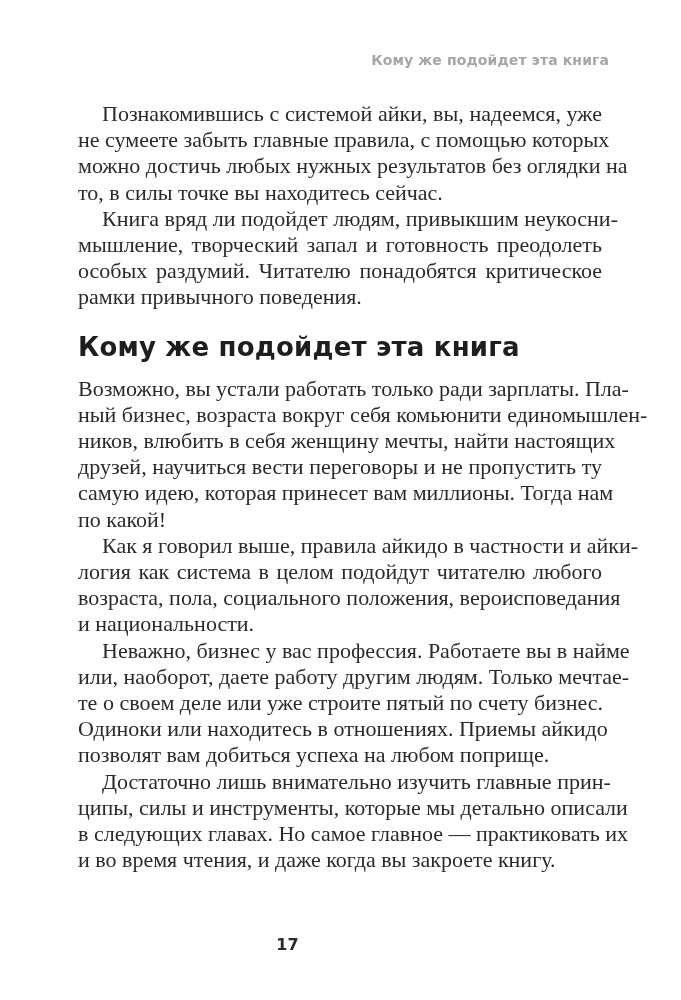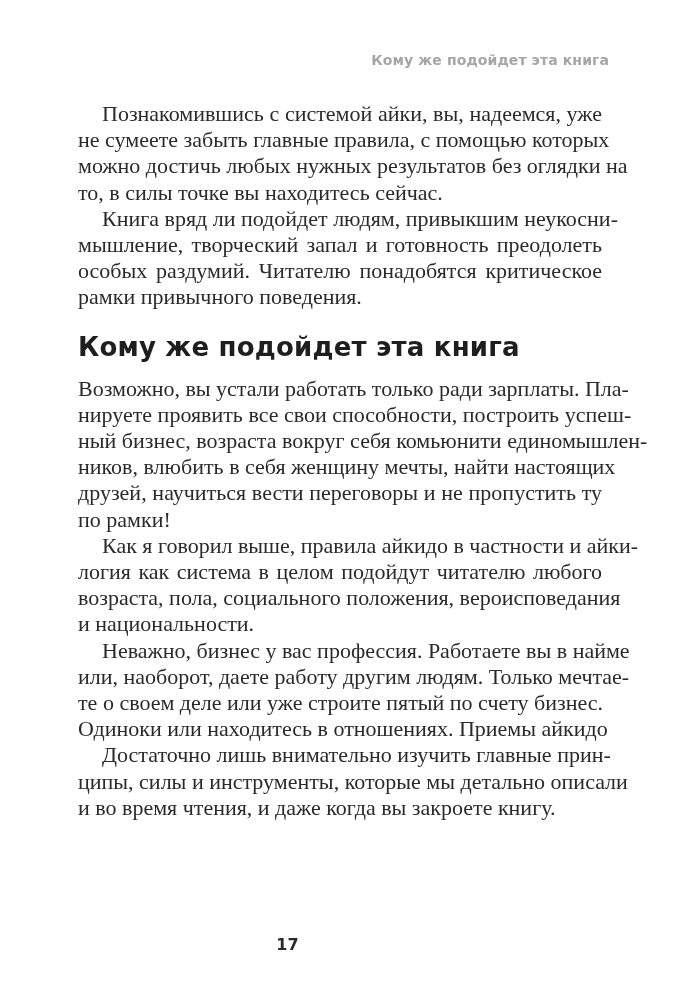--- a/index.html
+++ b/index.html
@@ -86,38 +86,40 @@
     <span class="line indent">Книга вряд ли подойдет людям, привыкшим неукосни-</span>
     <span class="line">мышление, творческий запал и готовность преодолеть</span>
     <span class="line">особых раздумий. Читателю понадобятся критическое</span>
     <span class="line last">рамки привычного поведения.</span>
   </p>
 
   <h2 class="heading">Кому же подойдет эта книга</h2>
 
   <p class="para">
     <span class="line">Возможно, вы устали работать только ради зарплаты. Пла-</span>
-    <span class="line">нируете проявить все свои способности, построить успеш-</span>
     <span class="line">ный бизнес, возраста вокруг себя комьюнити единомышлен-</span>
     <span class="line">ников, влюбить в себя женщину мечты, найти настоящих</span>
     <span class="line">друзей, научиться вести переговоры и не пропустить ту</span>
-    <span class="line last">по рамки!</span>
+    <span class="line">самую идею, которая принесет вам миллионы. Тогда нам</span>
+    <span class="line last">по какой!</span>
   </p>
   <p class="para">
     <span class="line indent">Как я говорил выше, правила айкидо в частности и айки-</span>
     <span class="line">логия как система в целом подойдут читателю любого</span>
     <span class="line">возраста, пола, социального положения, вероисповедания</span>
     <span class="line last">и национальности.</span>
   </p>
   <p class="para">
     <span class="line indent">Неважно, бизнес у вас профессия. Работаете вы в найме</span>
     <span class="line">или, наоборот, даете работу другим людям. Только мечтае-</span>
     <span class="line">те о своем деле или уже строите пятый по счету бизнес.</span>
     <span class="line">Одиноки или находитесь в отношениях. Приемы айкидо</span>
+    <span class="line last">позволят вам добиться успеха на любом поприще.</span>
   </p>
   <p class="para">
     <span class="line indent">Достаточно лишь внимательно изучить главные прин-</span>
     <span class="line">ципы, силы и инструменты, которые мы детально описали</span>
+    <span class="line">в следующих главах. Но самое главное — практиковать их</span>
     <span class="line last">и во время чтения, и даже когда вы закроете книгу.</span>
   </p>
 </div>
 
 <div class="page-number">17</div>
 
 </body></html>

